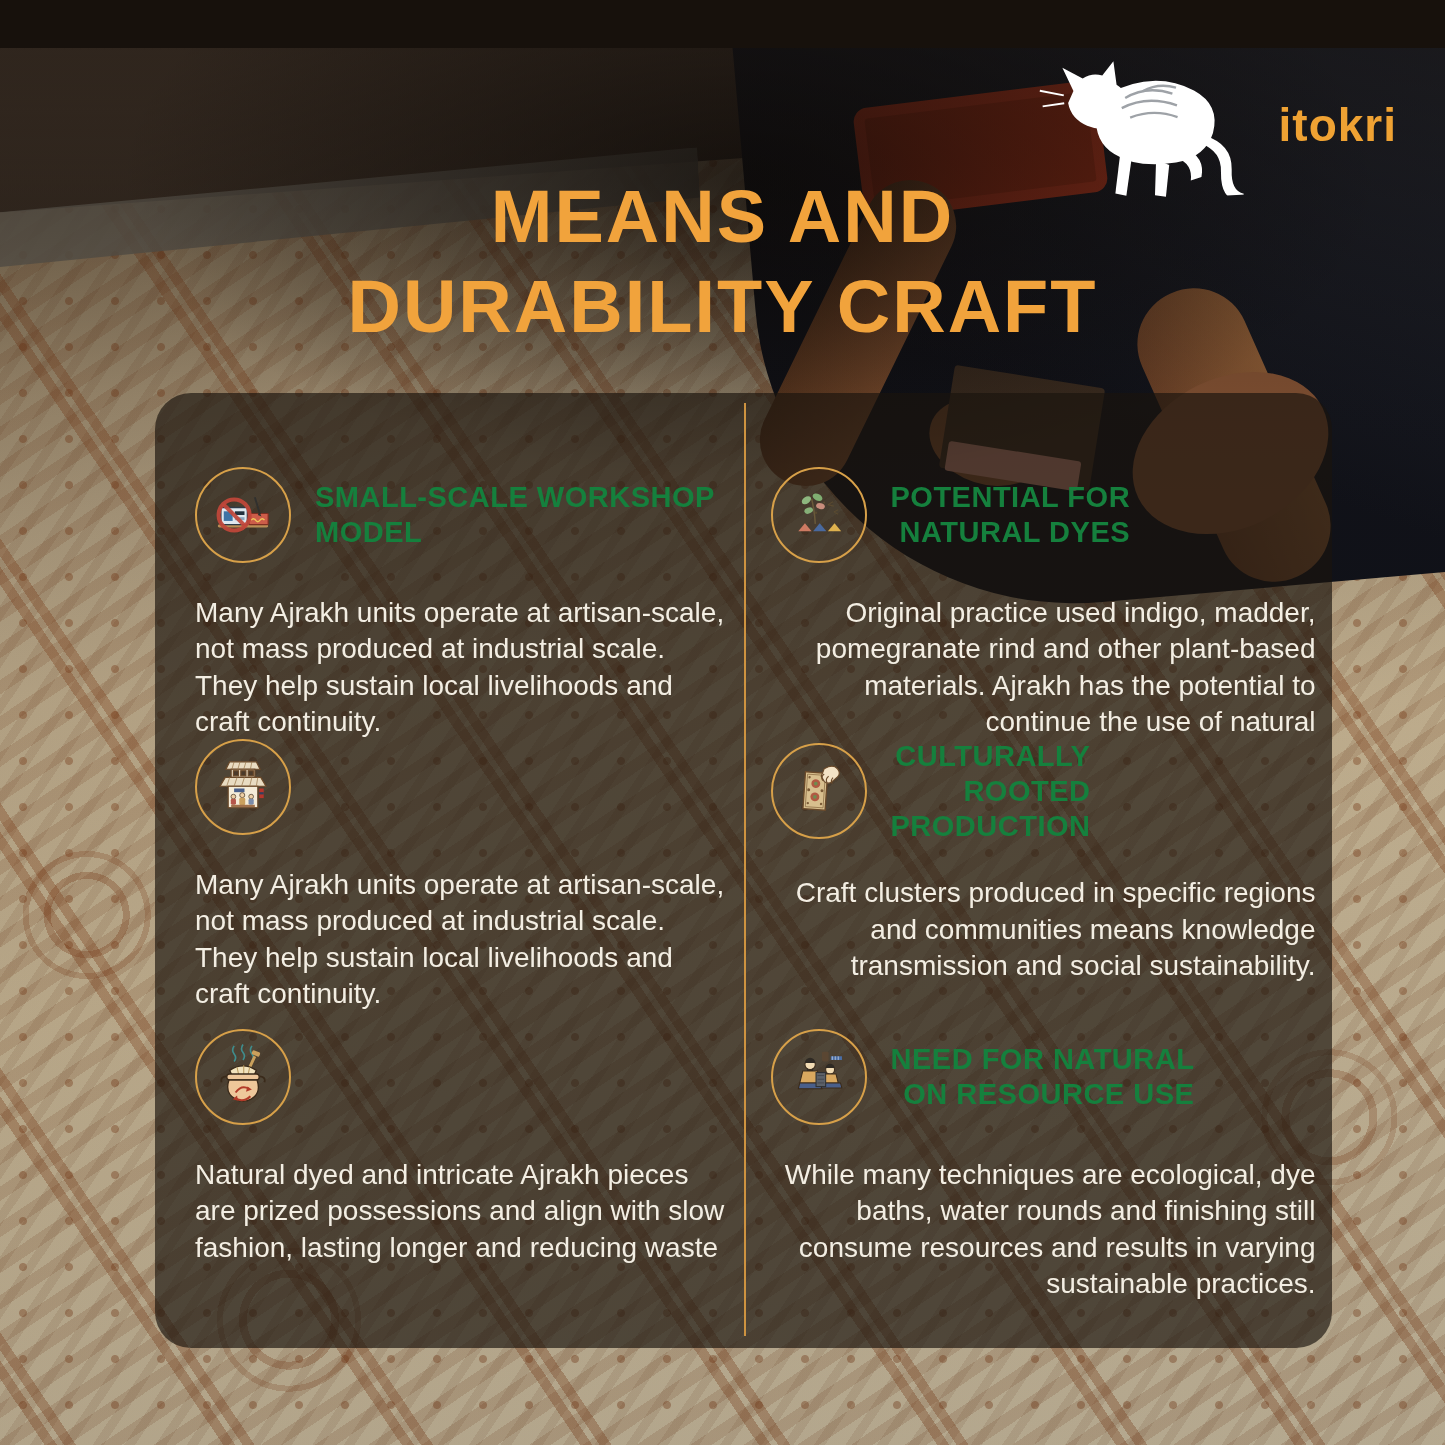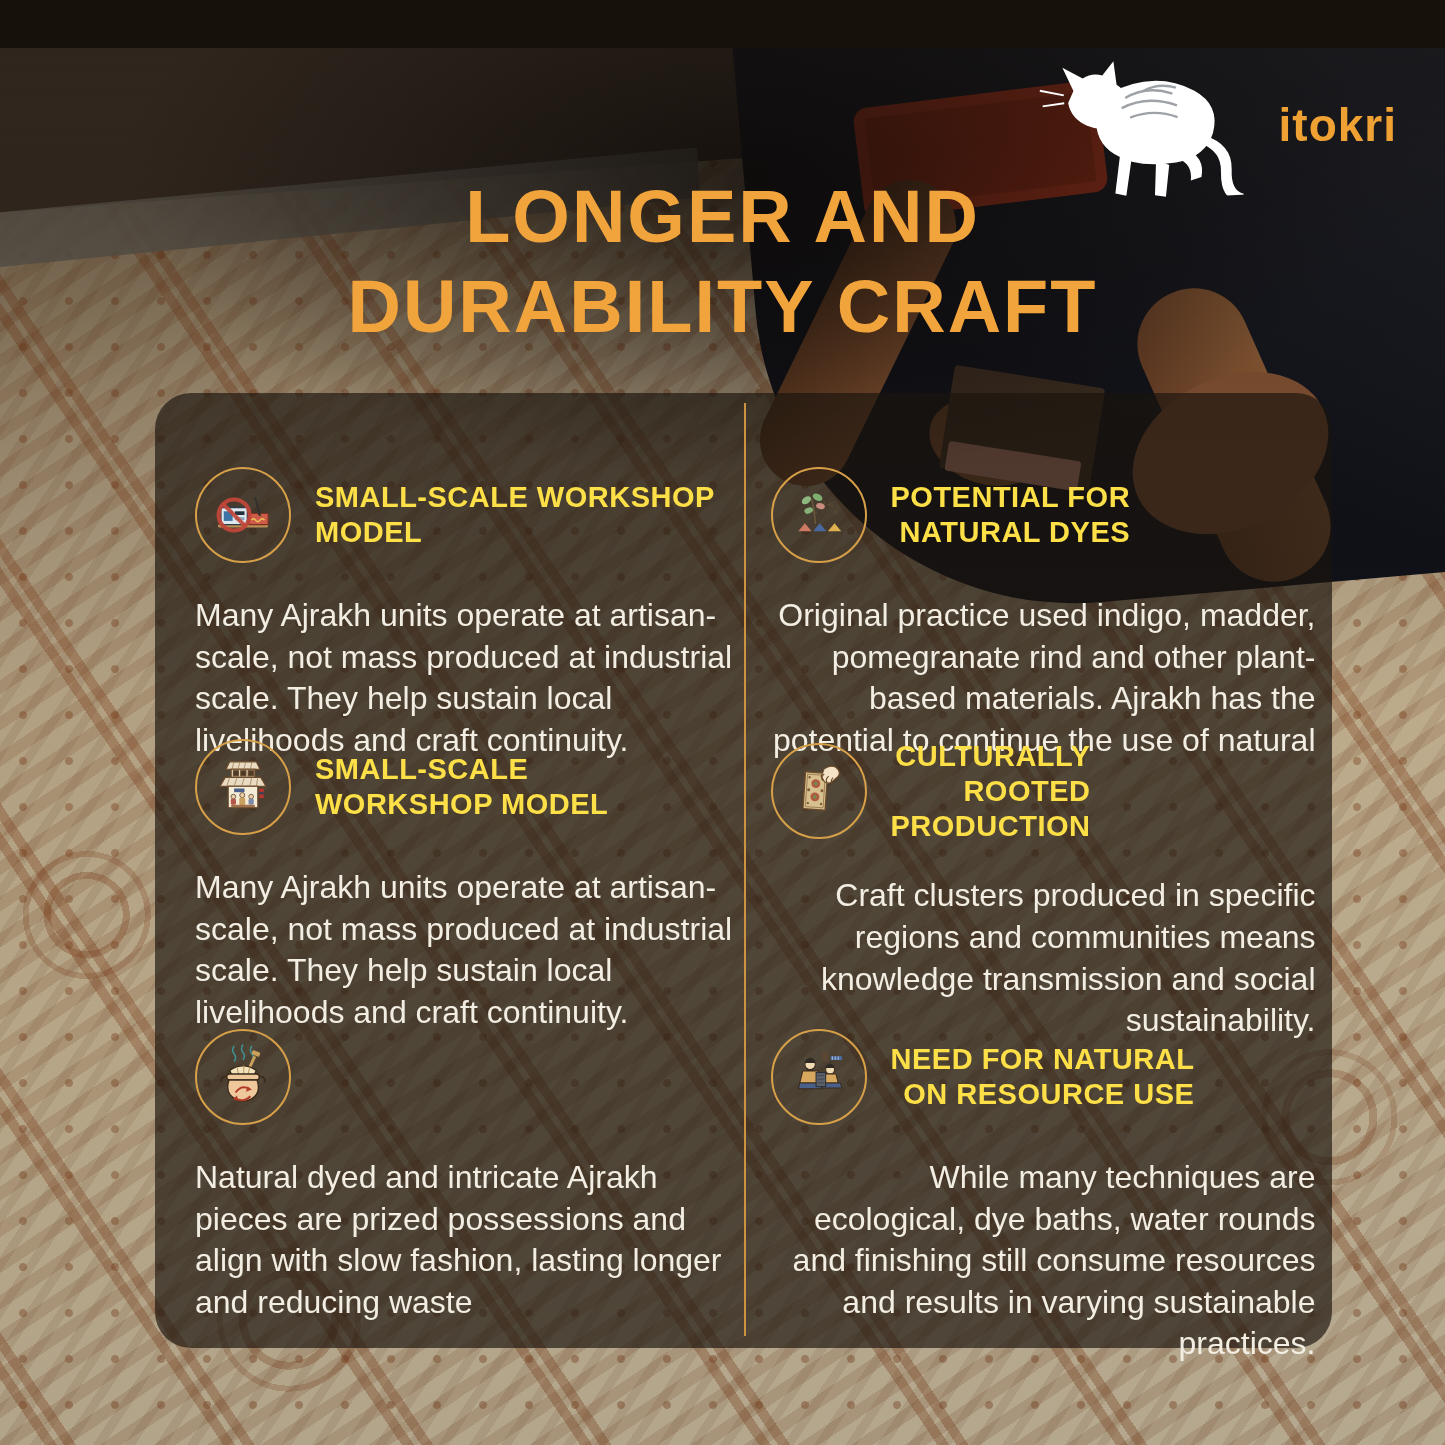--- a/index.html
+++ b/index.html
@@ -58,23 +58,23 @@
     display:grid;grid-template-columns:1fr 1fr;grid-template-rows:272px 290px 1fr;
     padding:74px 0 24px 0;}
   .divider{position:absolute;left:50%;top:10px;bottom:12px;width:2px;background:#CE9340;}
   .cell{box-sizing:border-box;}
   .cell.left{padding:0 10px 0 40px;}
   .cell.right{padding:0 14px 0 27px;text-align:right;}
   .cell-head{display:flex;align-items:center;gap:24px;margin-bottom:32px;}
   .icon-wrap{flex:0 0 auto;width:96px;height:96px;border:2.5px solid #D7A049;border-radius:50%;
     display:flex;align-items:center;justify-content:center;box-sizing:border-box;}
   .icon-wrap svg{width:74px;height:74px;}
-  .heading{margin:0;color:#fde047;font-weight:700;font-size:29px;line-height:1.2;
+  .heading{margin:0;color:#15803d;font-weight:700;font-size:29px;line-height:1.2;
     letter-spacing:.5px;white-space:pre-line;}
-  .body{margin:0;color:#F3EEE3;font-size:32px;line-height:1.3;max-width:545px;}
+  .body{margin:0;color:#F3EEE3;font-size:28px;line-height:1.3;max-width:545px;}
 </style>
 </head>
 <body>
 
 <div class="canvas">
 
   <div class="bg fabric"></div>
   <div class="bg medallions"></div>
   <div class="bg wall"></div>
   <div class="bg stone"></div>
@@ -106,21 +106,21 @@
       <path d="M110 40 q16 -8 34 -2"></path>
     </g>
     <g stroke="#ffffff" stroke-width="2">
       <line x1="30" y1="40" x2="6" y2="34"></line>
       <line x1="30" y1="48" x2="8" y2="50"></line>
     </g>
   </svg>
   <div class="logo">itokri</div>
 
   <h1 class="title">
-    <span>LONGER AND</span>
+    <span>MEANS AND</span>
     <span>DURABILITY CRAFT</span>
   </h1>
 
   <div class="panel">
     <div class="divider"></div>
 
     <section class="cell left">
       <div class="cell-head">
         <div class="icon-wrap">
           <svg viewBox="0 0 100 100">
@@ -185,22 +185,20 @@
             <rect x="33.5" y="66" width="7" height="8" rx="2" fill="#b5564a"></rect>
             <circle cx="49" cy="61" r="3.4" fill="#eecfa4" stroke="#4a3a2a" stroke-width="1"></circle>
             <rect x="45" y="64.5" width="8" height="10" rx="2" fill="#caa05e"></rect>
             <circle cx="61" cy="63" r="3.2" fill="#eecfa4" stroke="#4a3a2a" stroke-width="1"></circle>
             <rect x="57.5" y="66" width="7" height="8" rx="2" fill="#7a8aa8"></rect>
             <rect x="34" y="74" width="32" height="3" fill="#a0704a"></rect>
             <rect x="72" y="52" width="6" height="13" fill="#b5362c"></rect>
             <rect x="72" y="57" width="6" height="3" fill="#30405e"></rect>
           </svg>
         </div>
-        <h3 class="heading">SMALL-SCALE
-WORKSHOP MODEL</h3>
       </div>
       <p class="body">Many Ajrakh units operate at artisan-scale, not mass produced at industrial scale. They help sustain local livelihoods and craft continuity.</p>
     </section>
 
     <section class="cell right">
       <div class="cell-head">
         <div class="icon-wrap">
           <svg viewBox="0 0 100 100">
             <g transform="rotate(4 45 50)">
               <rect x="30" y="25" width="30" height="50" fill="#d8bf8e" stroke="#6b4a2a" stroke-width="1.8"></rect>

